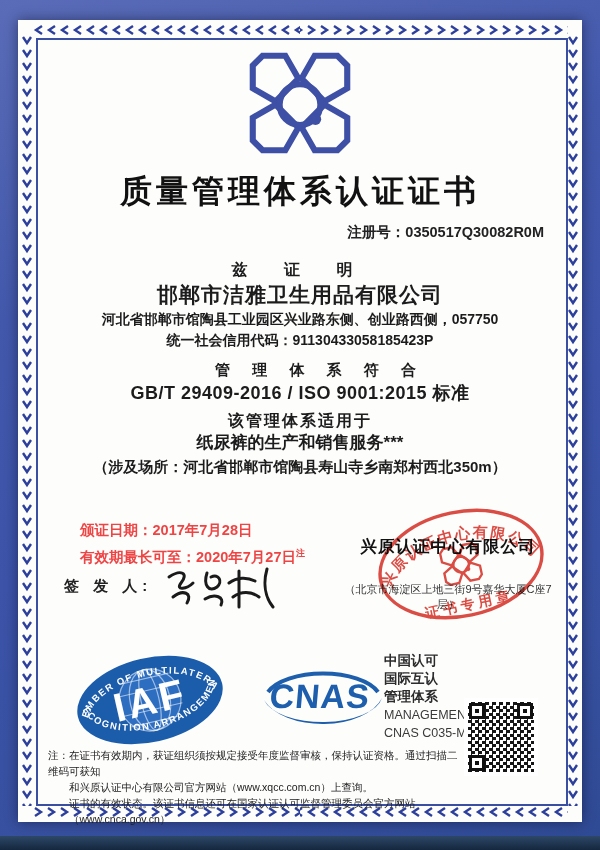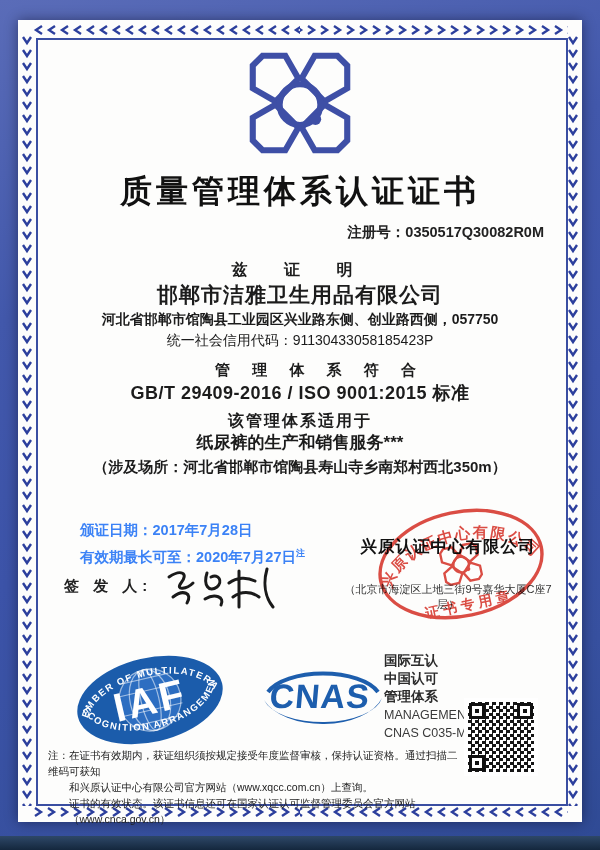--- a/index.html
+++ b/index.html
@@ -15,27 +15,27 @@
   }
   .chev{position:absolute;}
   .inner-frame{position:absolute;left:18px;top:18px;width:528px;height:764px;border:2px solid #3a4ea2;}
   .c{position:absolute;left:0;width:100%;text-align:center;color:#1c1c1c;}
   .emblem{position:absolute;left:222px;top:26px;width:120px;height:114px;color:#3e4fa6;}
   .title{top:150px;font-size:32px;font-weight:700;letter-spacing:4px;color:#111;}
   .regline{position:absolute;top:203px;right:38px;font-size:14.5px;font-weight:700;color:#222;}
   .hereby{top:240px;font-size:16px;font-weight:700;letter-spacing:16px;}
   .company{top:261px;font-size:21px;font-weight:700;letter-spacing:1px;}
   .addr{top:291px;font-size:14px;font-weight:600;}
-  .credit{top:312px;font-size:14px;font-weight:400;}
+  .credit{top:312px;font-size:14px;font-weight:700;}
   .conform{top:341px;font-size:15px;font-weight:700;letter-spacing:9px;padding-left:20px;}
   .standard{top:361px;font-size:18px;font-weight:700;letter-spacing:.5px;}
   .scopehead{top:391px;font-size:16px;font-weight:600;letter-spacing:2px;}
   .scope{top:411px;font-size:17px;font-weight:700;}
   .sites{top:438px;font-size:15px;font-weight:600;}
-  .dates{position:absolute;left:62px;top:499px;font-size:14.5px;font-weight:700;color:#3b82f6;line-height:23px;}
+  .dates{position:absolute;left:62px;top:499px;font-size:14.5px;font-weight:700;color:#ef4444;line-height:23px;}
   .dates sup{font-size:9px;}
   .signer{position:absolute;left:46px;top:557px;font-size:15px;font-weight:600;letter-spacing:5px;color:#222;}
   .signature{position:absolute;left:145px;top:543px;width:120px;height:52px;}
   .rightcol{position:absolute;left:324px;top:516px;width:212px;text-align:center;}
   .certifier{font-size:16.5px;font-weight:700;color:#111;letter-spacing:1px;}
   .certaddr{margin-top:24px;font-size:11px;color:#333;}
   .stamp{position:absolute;left:352px;top:478px;width:182px;height:132px;opacity:.88;mix-blend-mode:multiply;}
   .iaf{position:absolute;left:52px;top:627px;width:160px;height:106px;}
   .cnas{position:absolute;left:240px;top:640px;width:130px;height:85px;}
   .accred{position:absolute;left:366px;top:632px;line-height:18px;color:#2b2b2b;}
@@ -170,22 +170,22 @@
     </g>
   </svg>
 
   <svg class="cnas" viewBox="0 0 130 85">
     <path d="M 10,32 A 58,27 0 0 1 120,32" fill="none" stroke="#1d5ead" stroke-width="4"></path>
     <path d="M 6,40 A 60,28 0 0 0 124,38 A 62,36 0 0 1 6,40 Z" fill="#1d5ead"></path>
     <text x="65" y="48" text-anchor="middle" font-size="34" font-weight="bold" fill="#1d5ead" letter-spacing="1" transform="skewX(-5)">CNAS</text>
   </svg>
 
   <div class="accred">
+    <div class="zh">中国认可</div>
     <div class="zh">国际互认</div>
-    <div class="zh">中国认可</div>
     <div class="zh">管理体系</div>
     <div class="en">MANAGEMENT SYSTEM</div>
     <div class="en">CNAS C035-M</div>
   </div>
 
   <div class="qr">
     <div class="f f1"></div>
     <div class="f f2"></div>
     <div class="f f3"></div>
   </div>

